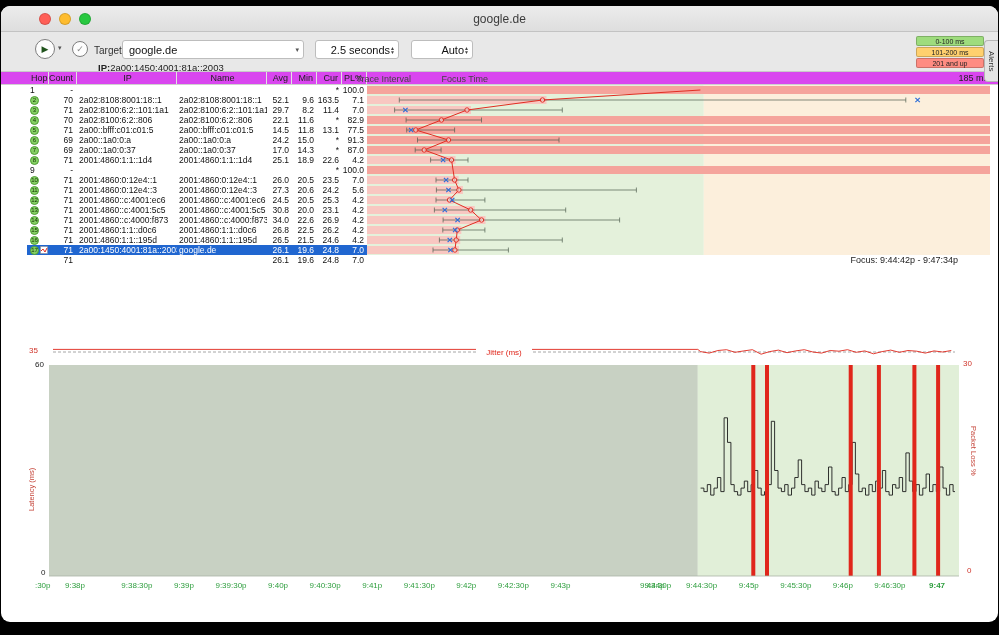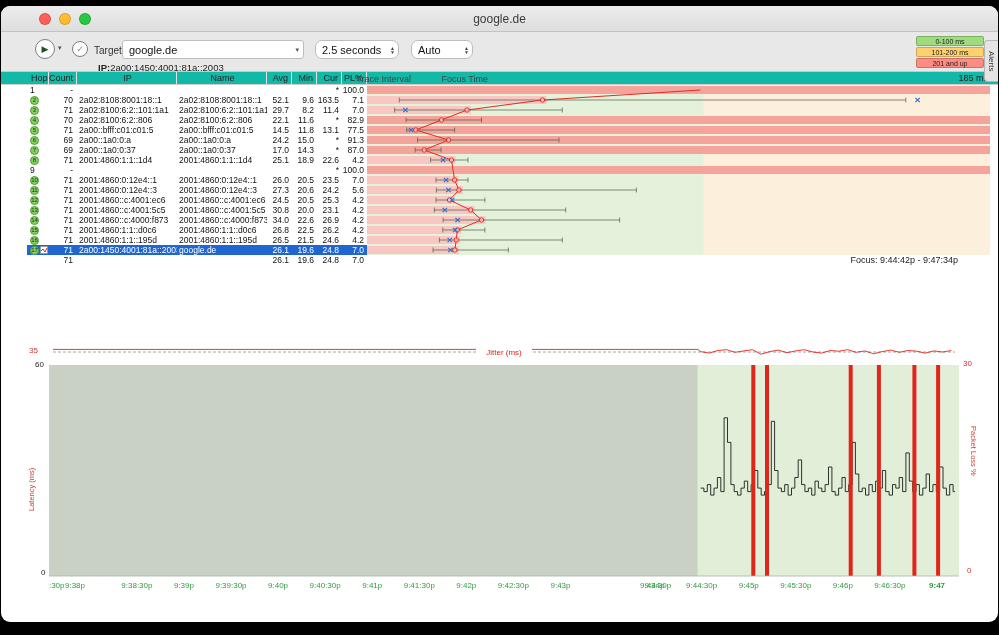--- a/index.html
+++ b/index.html
@@ -16,36 +16,36 @@
   
   .toolbar { position:relative; height:40px; background:#e8e8e8; border-bottom:1px solid #c9c9c9; font-size:10px; color:#333; }
   .round-btn { position:absolute; width:20px; height:20px; border-radius:50%; background:#fdfdfd; border:1.5px solid #7e7e7e; display:flex; align-items:center; justify-content:center; font-size:9px; color:#20531c; }
   .play-btn { left:34px; top:7px; }
   .play-chev { position:absolute; left:57px; top:12px; font-size:7px; color:#555; }
   .check-btn { left:71px; top:9px; width:16px; height:16px; border-width:1px; color:#8a8a8a; font-size:9px; }
   .tgt-label { position:absolute; left:93px; top:13px; }
   .field { position:absolute; height:19px; background:#fff; border:1px solid #bdbdbd; border-radius:3px; display:flex; align-items:center; }
   .target-field { left:121px; top:8px; width:182px; }
   .target-field input { flex:1; border:none; outline:none; background:transparent; font-size:11px; padding-left:6px; font-family:inherit; color:#111; }
-  .combo { padding-left:6px; font-size:11px; color:#111; justify-content:space-between;border-radius:7px; }
+  .combo { padding-left:6px; font-size:11px; color:#111; justify-content:flex-end; }
   .combo-1 { left:314px; top:8px; width:84px; }
   .combo-2 { left:410px; top:8px; width:62px; }
   .chev { font-size:7px; color:#555; padding-right:4px; }
   .updown { display:flex; flex-direction:column; line-height:4px; font-size:5px; color:#444; padding-right:3px; }
   .tb-label { position:absolute; top:42px; font-size:9px; color:#444; text-align:right; }
   .lbl-interval { left:300px; width:110px; }
   .lbl-focus { left:395px; width:92px; }
   .ip-line { position:absolute; left:97px; top:30px; font-size:9.5px; color:#222; }
   .ip-line b { font-weight:bold; }
   .legend { position:absolute; right:14px; top:4px; width:68px; }
   .legend-pill { height:10px; border:0.5px solid rgba(0,0,0,0.2); border-radius:2px; font-size:7px; line-height:9px; text-align:center; margin-bottom:1px; color:#222; }
   .alerts-tab { position:absolute; right:0; top:8px; width:14px; height:42px; background:#e4e4e4; border:1px solid #b5b5b5; border-right:none; border-radius:4px 0 0 4px; writing-mode:vertical-rl; font-size:8px; color:#333; text-align:center; line-height:13px; }
 
   
-  .thead { display:flex; height:13px; line-height:12px; font-size:9px; color:#222; background:#14b8a6; border-bottom:1px solid #cfcfcf; padding-left:26px; }
+  .thead { display:flex; height:13px; line-height:12px; font-size:9px; color:#222; background:#d946ef; border-bottom:1px solid #cfcfcf; padding-left:26px; }
   .thead .c { text-align:center; border-right:1px solid #e2e2e2; }
   .thead .c.hop { text-align:left; padding-left:4px; }
   .scale-label { margin-left:auto; padding-right:10px; font-size:9px; color:#222; }
   .c { overflow:hidden; white-space:nowrap; }
   .c.hop { width:22px; }
   .c.count { width:28px; text-align:right; padding-right:4px; }
   .c.ip { width:100px; padding-left:2px; }
   .c.name { width:90px; padding-left:2px; }
   .c.v { width:25px; text-align:right; padding-right:3px; }
   .tbody-wrap { position:relative; height:170px; }
@@ -473,21 +473,21 @@
         <rect x="716.0" y="18" width="4" height="211" fill="#e0261b"></rect>
         <rect x="799.7" y="18" width="4" height="211" fill="#e0261b"></rect>
         <rect x="827.9" y="18" width="4" height="211" fill="#e0261b"></rect>
         <rect x="863.4" y="18" width="4" height="211" fill="#e0261b"></rect>
         <rect x="887.1" y="18" width="4" height="211" fill="#e0261b"></rect>
         <line x1="0" y1="229" x2="910" y2="229" stroke="#a9b4a6" stroke-width="0.8"></line>
         <rect x="427" y="0" width="56" height="10" fill="#ffffff"></rect>
         <text x="455" y="8" text-anchor="middle" font-size="8" fill="#e0261b" font-family="Liberation Sans, sans-serif">Jitter (ms)</text>
       </svg></div>
   <div class="time-axis">
-      <span class="ttick" style="left: 41.721px; color: rgb(46, 158, 62); margin-left: 14px;">:30p</span>
+      <span class="ttick" style="left: 41.721px; color: rgb(46, 158, 62);">:30p</span>
       <span class="ttick" style="left: 74px; color: rgb(46, 158, 62);">9:38p</span>
       <span class="ttick" style="left: 135.906px; color: rgb(46, 158, 62);">9:38:30p</span>
       <span class="ttick" style="left: 182.953px; color: rgb(46, 158, 62);">9:39p</span>
       <span class="ttick" style="left: 230px; color: rgb(46, 158, 62);">9:39:30p</span>
       <span class="ttick" style="left: 277.047px; color: rgb(46, 158, 62);">9:40p</span>
       <span class="ttick" style="left: 324.094px; color: rgb(46, 158, 62);">9:40:30p</span>
       <span class="ttick" style="left: 371.232px; color: rgb(46, 158, 62);">9:41p</span>
       <span class="ttick" style="left: 418.279px; color: rgb(46, 158, 62);">9:41:30p</span>
       <span class="ttick" style="left: 465.326px; color: rgb(46, 158, 62);">9:42p</span>
       <span class="ttick" style="left: 512.373px; color: rgb(46, 158, 62);">9:42:30p</span>

